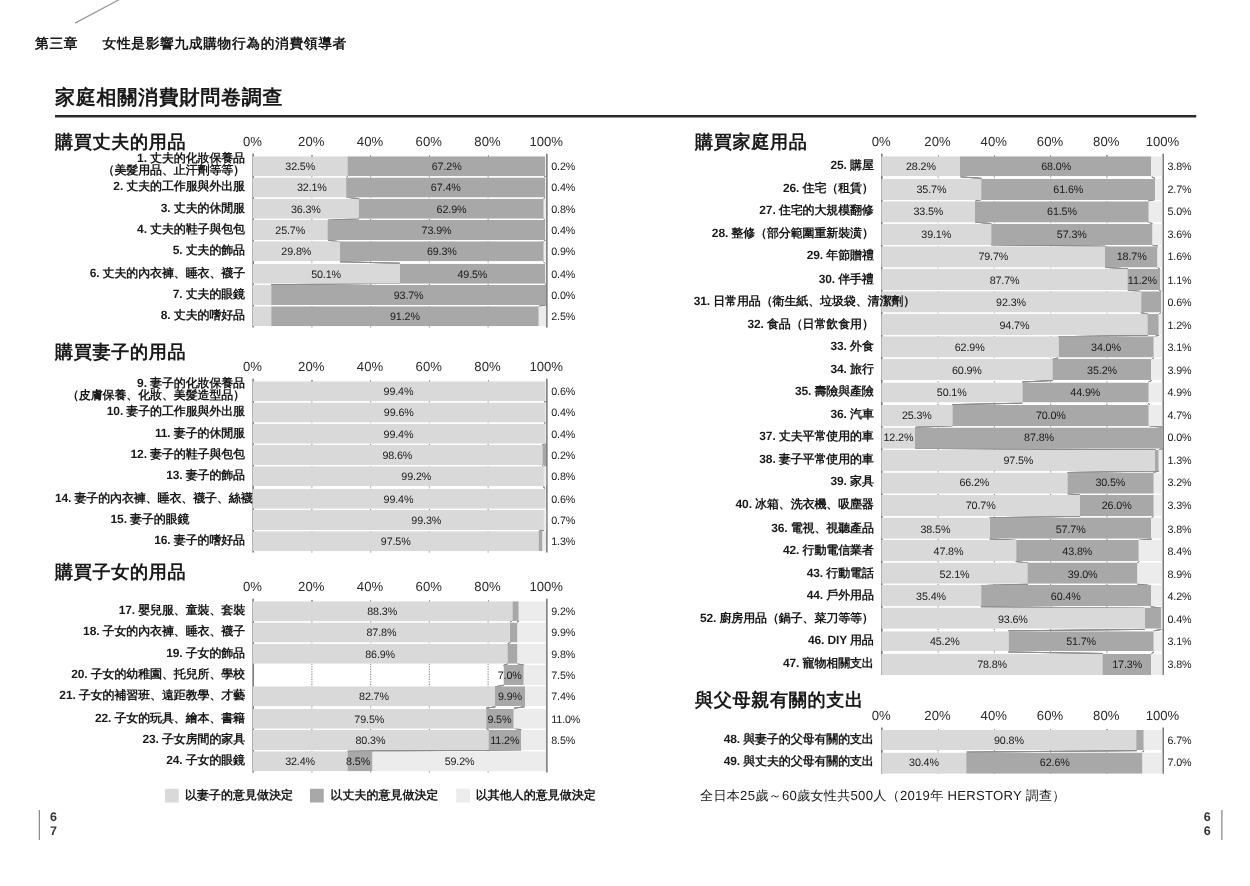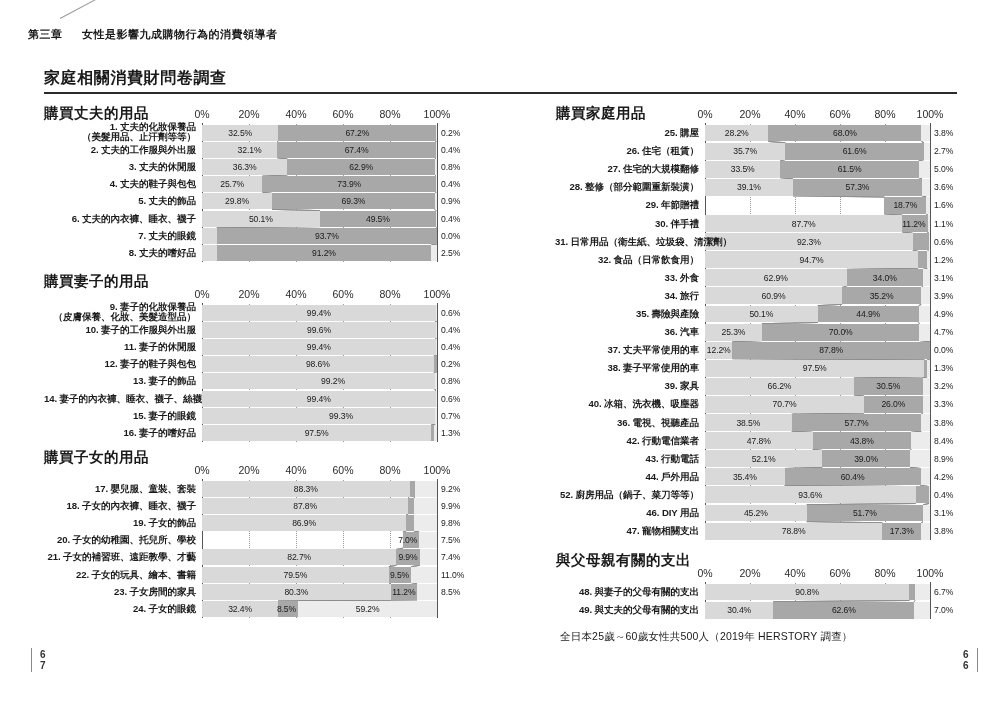--- a/index.html
+++ b/index.html
@@ -412,21 +412,21 @@
               <div class="outval" style="left: 239px;">0.6%</div>
             </div>
             <div class="row" style="height: 17.2px;">
               <div class="bar" style="left: 0px; width: 235px; top: 0.6px; height: 16px;">
                 <div class="seg seg-a" style="left: 0px; width: 278px;">
                   <span class="seg-lbl ctr">99.3%</span>
                 </div>
                 <div class="seg seg-b" style="left: 233.355px; width: 0px;"></div>
                 <div class="seg seg-c" style="left: 233.355px; width: 1.645px;"></div>
               </div>
-              <div class="rowlabel" style="right: 241px; width: 152px;">
+              <div class="rowlabel" style="right: 241px; width: 152px; text-align: center;">
                 <div>15. 妻子的眼鏡</div>
               </div>
               <div class="outval" style="left: 239px;">0.7%</div>
             </div>
             <div class="row" style="height: 17.2px;">
               <div class="bar" style="left: 0px; width: 235px; top: 0.6px; height: 16px;">
                 <div class="seg seg-a" style="left: 0px; width: 229.125px;">
                   <span class="seg-lbl ctr">97.5%</span>
                 </div>
                 <div class="seg seg-b" style="left: 229.125px; width: 3.055px;"></div>
@@ -764,20 +764,23 @@
                 </div>
                 <div class="seg seg-c" style="left: 216.9px; width: 8.1px;"></div>
               </div>
               <div class="rowlabel" style="right: 231px; width: 144px;">
                 <div>28. 整修（部分範圍重新裝潢）</div>
               </div>
               <div class="outval" style="left: 229px;">3.6%</div>
             </div>
             <div class="row" style="height: 18.1px;">
               <div class="bar" style="left: 0px; width: 225px; top: 0.6px; height: 16.9px;">
+                <div class="seg seg-a" style="left: 0px; width: 179.325px;">
+                  <span class="seg-lbl ctr">79.7%</span>
+                </div>
                 <div class="seg seg-b" style="left: 179.325px; width: 42.075px;">
                   <span class="seg-lbl ctr">18.7%</span>
                 </div>
                 <div class="seg seg-c" style="left: 221.4px; width: 3.6px;"></div>
               </div>
               <div class="rowlabel" style="right: 231px; width: 144px;">
                 <div>29. 年節贈禮</div>
               </div>
               <div class="outval" style="left: 229px;">1.6%</div>
             </div>
@@ -1098,20 +1101,34 @@
               <div class="rowlabel" style="right: 231px; width: 144px;">
                 <div>49. 與丈夫的父母有關的支出</div>
               </div>
               <div class="outval" style="left: 229px;">7.0%</div>
             </div>
           </div>
         </div>
       </div>
     </div>
 
+  <div class="legend" id="legend-host">
+      <div class="legend-item">
+        <span class="swatch" style="background: rgb(217, 217, 217);"></span>
+        <span>以妻子的意見做決定</span>
+      </div>
+      <div class="legend-item">
+        <span class="swatch" style="background: rgb(168, 168, 168);"></span>
+        <span>以丈夫的意見做決定</span>
+      </div>
+      <div class="legend-item">
+        <span class="swatch" style="background: rgb(236, 236, 236);"></span>
+        <span>以其他人的意見做決定</span>
+      </div>
+    </div>
 
   <div class="footnote">全日本25歲～60歲女性共500人（2019年 HERSTORY 調查）</div>
 
   <div class="folio-rule folio-left-rule"></div>
   <div class="folio folio-left">
     <span class="d">6</span>
     <span class="d">7</span>
   </div>
 
   <div class="folio-rule folio-right-rule"></div>

